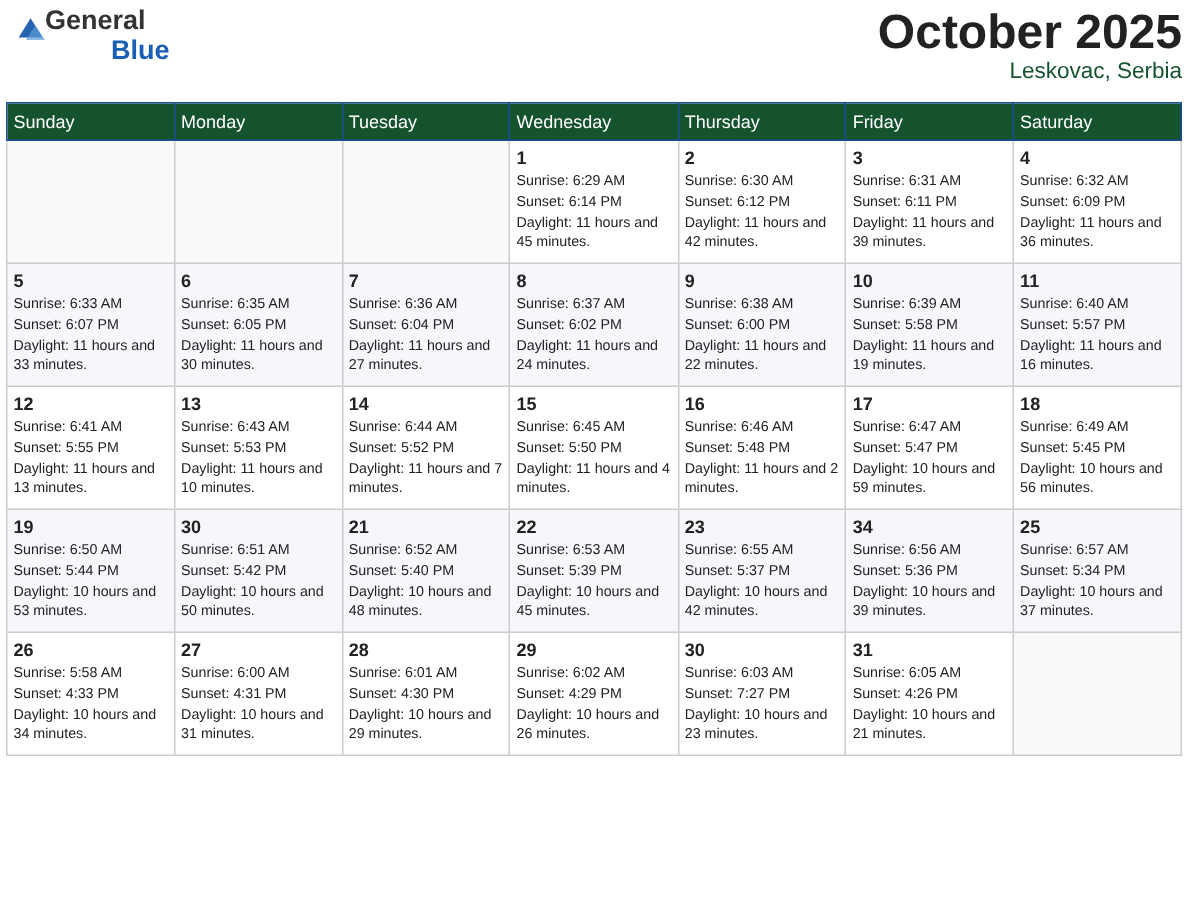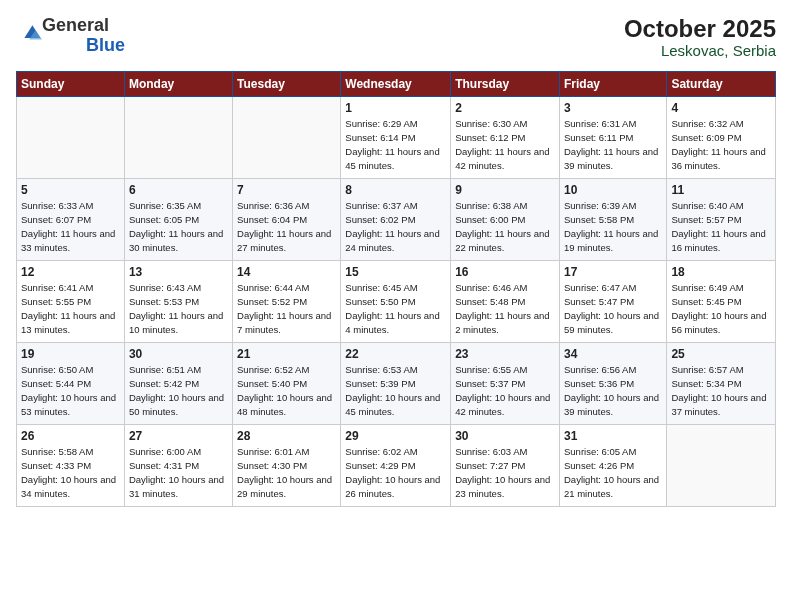--- a/index.html
+++ b/index.html
@@ -6,21 +6,21 @@
     body {
       font-family: Arial, sans-serif;
       background: #fff;
       width: 792px;
       height: 612px;
       overflow: hidden;
     }
     .page {
       width: 792px;
       height: 454px;
-      padding: 16px;
+      padding: 4px;
       background: #fff;
     }
     .header {
       display: flex;
       justify-content: space-between;
       align-items: flex-start;
       margin-bottom: 12px;
     }
     .logo {
       display: flex;
@@ -35,39 +35,39 @@
     .logo-blue { color: #1a5fb4; margin-left: 44px; }
     .logo-icon {
       width: 24px;
       height: 24px;
       margin-left: 2px;
     }
     .title-area {
       text-align: right;
     }
     .month-title {
-      font-size: 24px;
+      font-size: 32px;
       font-weight: bold;
       color: #222;
       line-height: 1.1;
     }
     .location {
       font-size: 15px;
       color: #14532d;
     }
     .calendar {
       width: 100%;
       border-collapse: collapse;
       border: 1px solid #ccc;
     }
     .calendar th {
-      background: #7f1d1d;
+      background: #14532d;
       color: #fff;
       font-size: 12px;
-      font-weight: bold;
+      font-weight: normal;
       padding: 5px 4px;
       border: 1px solid #1a4d9a;
       text-align: left;
     }
     .calendar td {
       border: 1px solid #ccc;
       vertical-align: top;
       padding: 4px 4px;
       font-size: 10px;
       color: #222;

